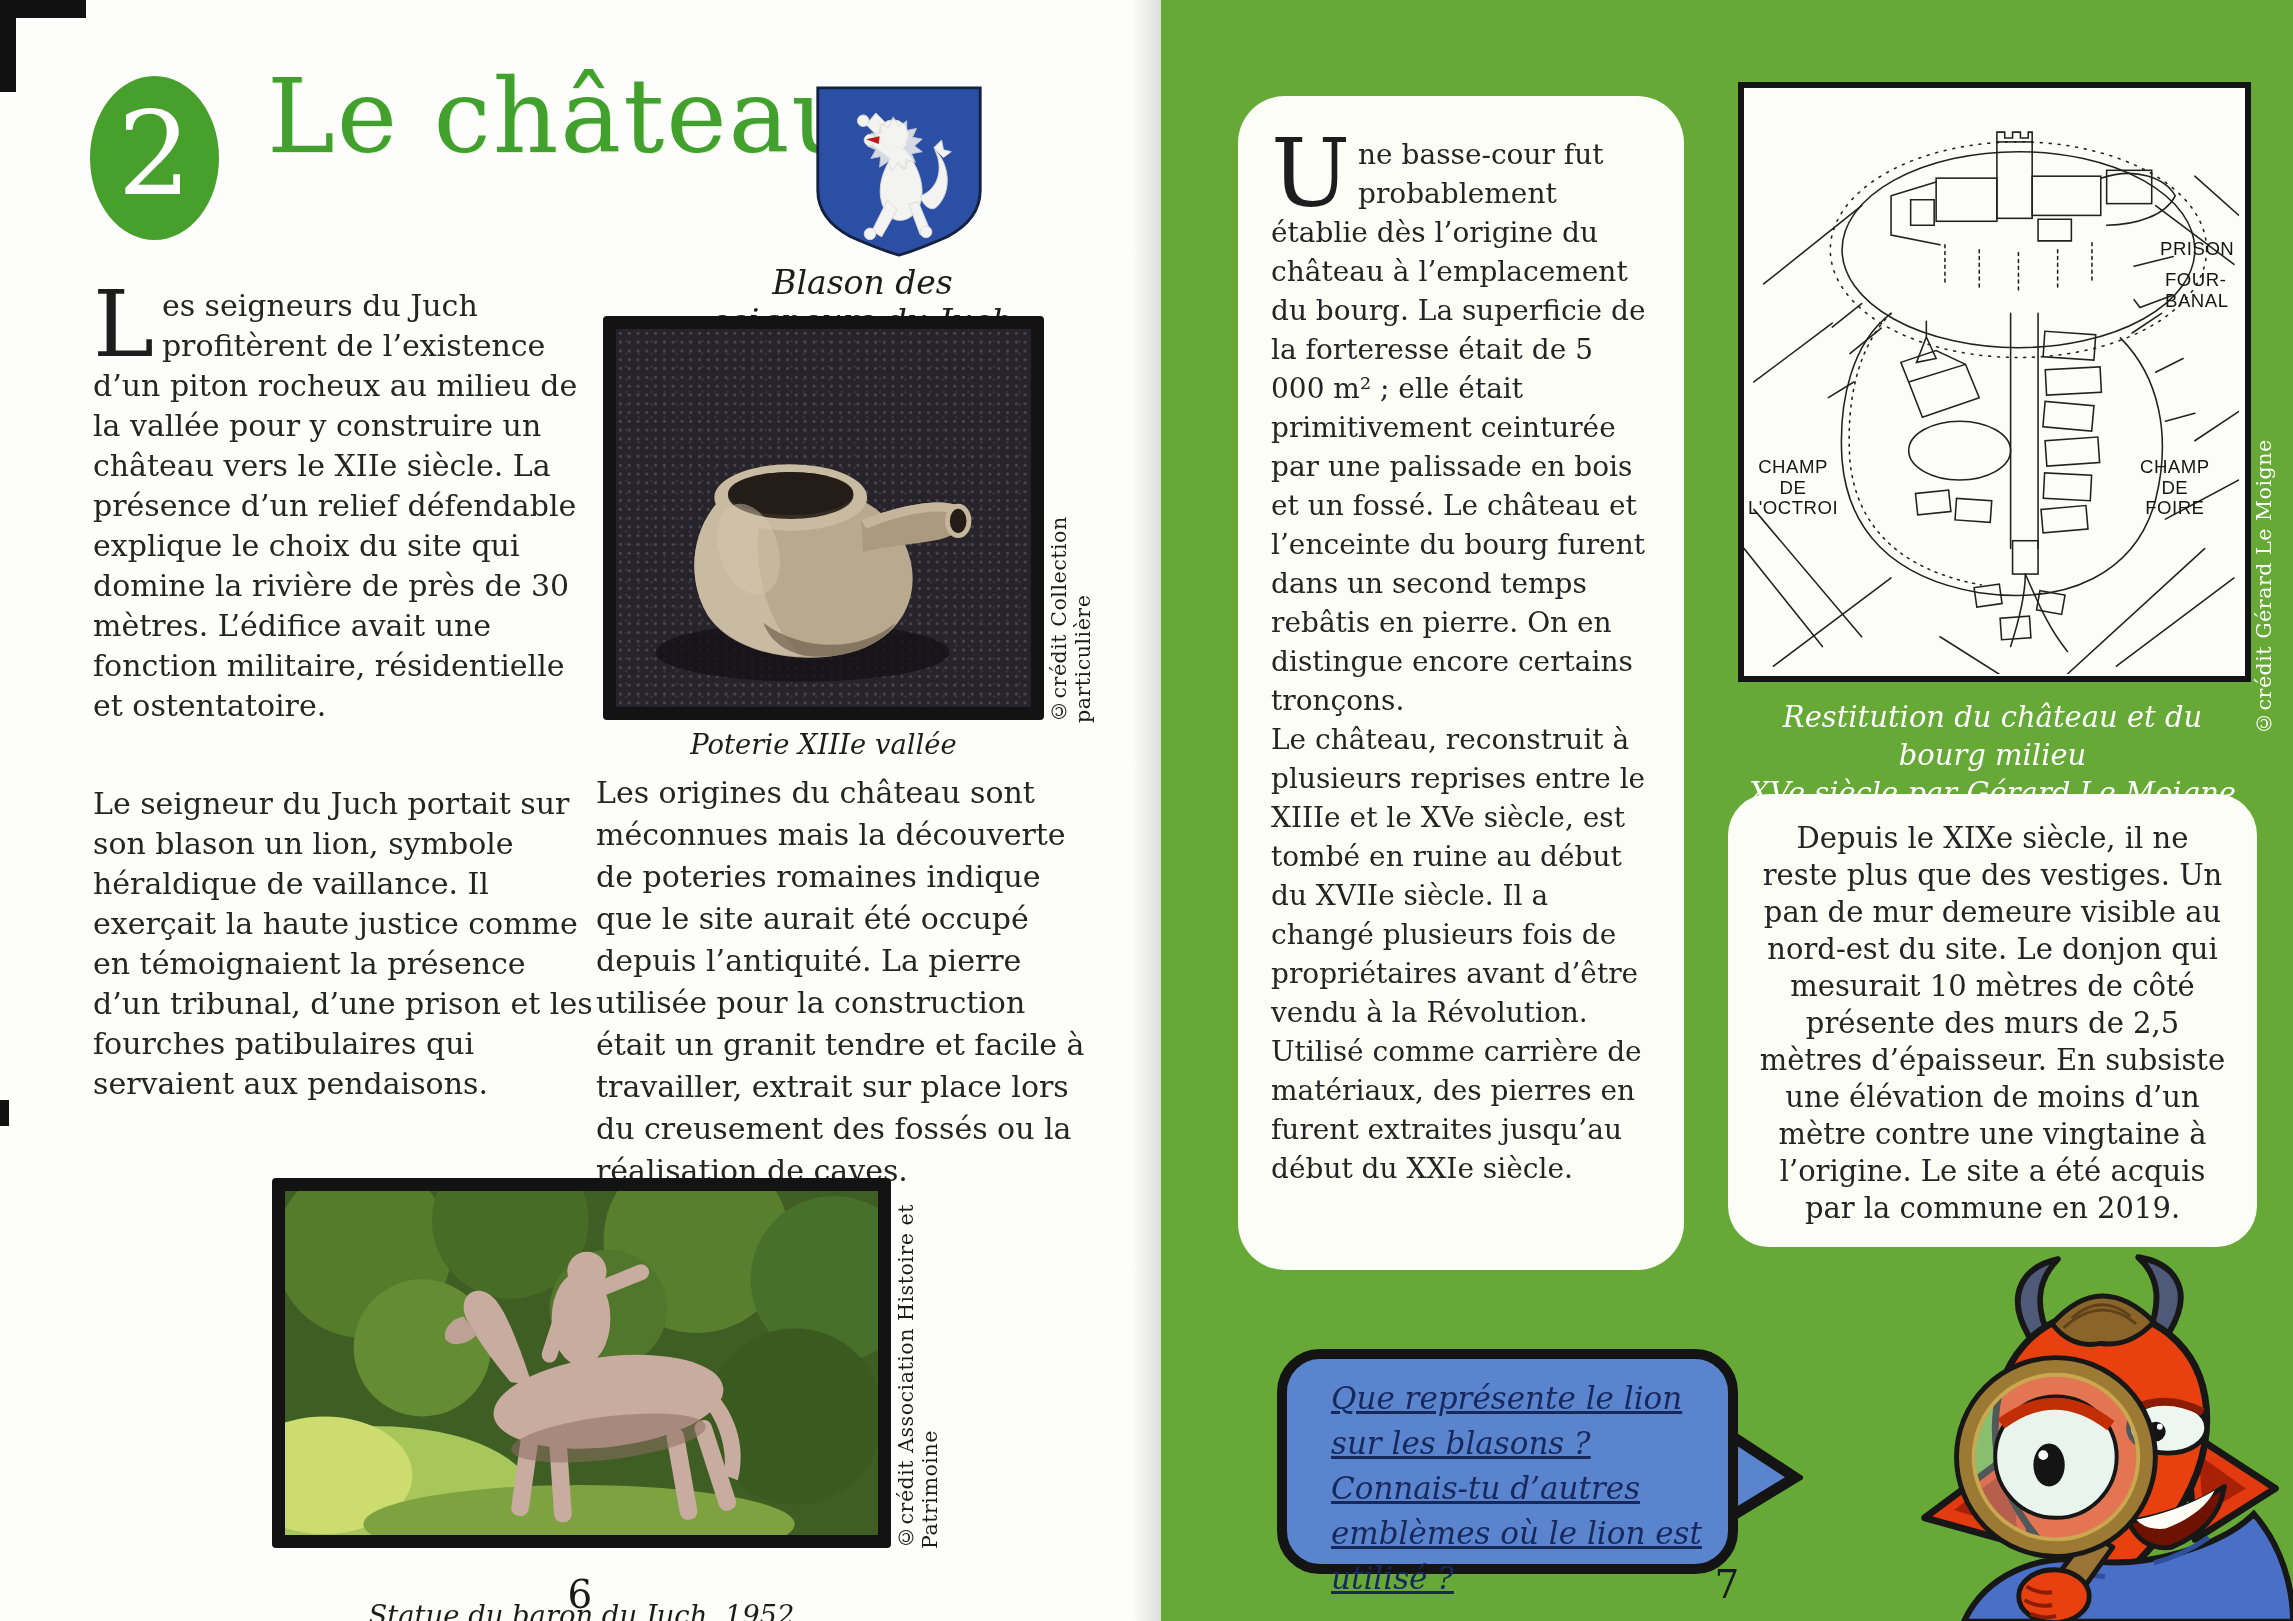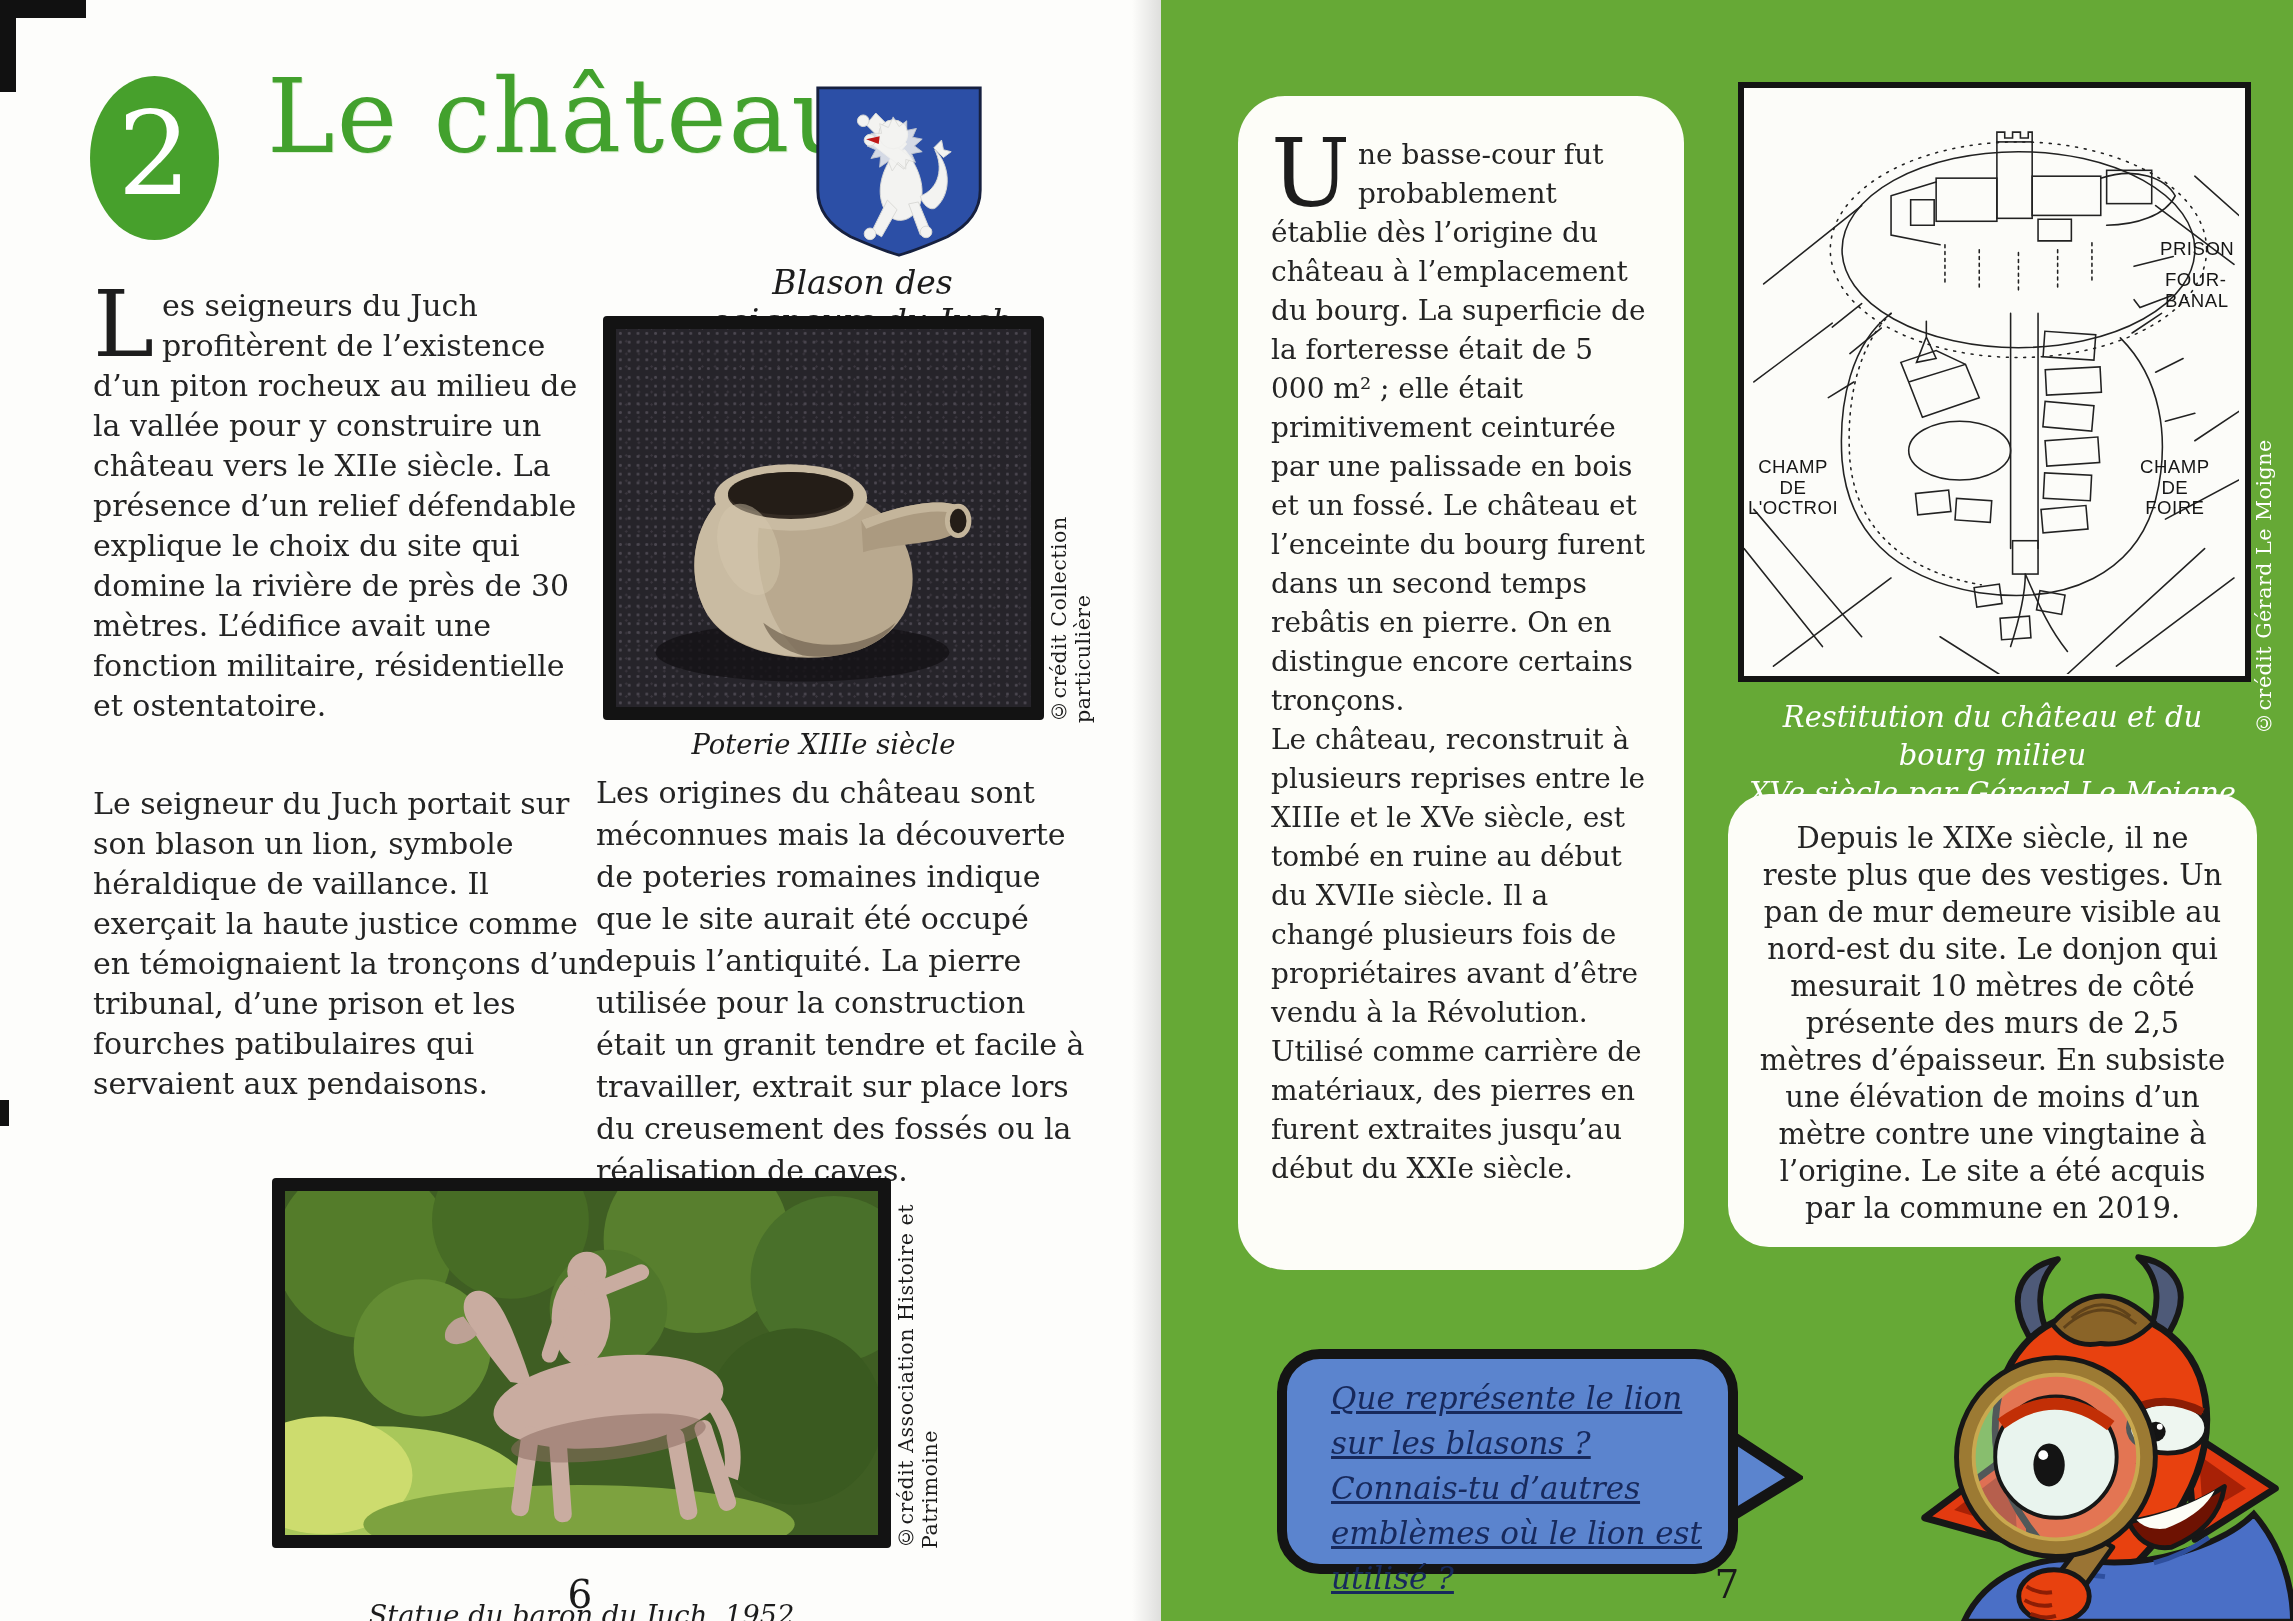--- a/index.html
+++ b/index.html
@@ -78,41 +78,41 @@
       </g>
       <path d="M70,54 l-14,3 13,5 Z" fill="#c01818"></path>
     </svg>
   </div>
   <div class="abs caption" style="left:686px;top:263px;width:353px;font-size:33px;">Blason des seigneurs du Juch</div>
 
   <div class="abs bodytext" style="left:93px;top:286px;width:505px;">
     <span class="dropcap">L</span><span>es seigneurs du Juch profitèrent de l’existence d’un piton rocheux au milieu de la vallée pour y construire un château vers le XIIe siècle. La présence d’un relief défendable explique le choix du site qui domine la rivière de près de 30 mètres. L’édifice avait une fonction militaire, résidentielle et ostentatoire.</span>
   </div>
 
-  <div class="abs bodytext" style="left:93px;top:784px;width:505px;">Le seigneur du Juch portait sur son blason un lion, symbole héraldique de vaillance. Il exerçait la haute justice comme en témoignaient la tronçons d’un tribunal, d’une prison et les fourches patibulaires qui servaient aux pendaisons.</div>
+  <div class="abs bodytext" style="left:93px;top:784px;width:505px;">Le seigneur du Juch portait sur son blason un lion, symbole héraldique de vaillance. Il exerçait la haute justice comme en témoignaient la présence d’un tribunal, d’une prison et les fourches patibulaires qui servaient aux pendaisons.</div>
 
   <div class="abs photo" style="left:603px;top:316px;width:441px;height:404px;">
     <div class="photo-inner speckle">
       <svg viewBox="0 0 424 386" width="416" height="378">
         <ellipse cx="190" cy="330" rx="150" ry="30" fill="#141215" opacity=".8"></ellipse>
         <path d="M110,170 C78,200 70,250 92,290 C115,330 185,345 240,330 C290,316 310,275 300,235 C292,203 268,180 235,168 Z" fill="#b9a98f"></path>
         <path d="M110,170 C78,200 70,250 92,290 C110,318 150,334 190,334 C150,300 135,230 150,180 Z" fill="#cdbfa6" opacity=".8"></path>
         <path d="M150,300 C190,330 250,330 285,300 C270,325 230,338 195,334 C170,330 156,316 150,300 Z" fill="#6f614e" opacity=".7"></path>
         <ellipse cx="178" cy="172" rx="78" ry="34" fill="#c9bba2"></ellipse>
         <ellipse cx="178" cy="170" rx="64" ry="24" fill="#352c24"></ellipse>
         <ellipse cx="178" cy="168" rx="64" ry="22" fill="#241d17"></ellipse>
         <path d="M250,195 C295,178 335,172 352,182 C362,194 352,210 330,215 C300,221 270,222 252,228 Z" fill="#ab9a80"></path>
         <path d="M250,195 C295,178 335,172 352,182 L350,190 C330,182 295,188 255,204 Z" fill="#c4b59b"></path>
         <ellipse cx="349" cy="196" rx="11" ry="15" fill="#241d17" stroke="#c4b59b" stroke-width="5"></ellipse>
         <ellipse cx="135" cy="225" rx="30" ry="48" fill="#d8cab0" opacity=".45" transform="rotate(-18 135 225)"></ellipse>
       </svg>
     </div>
   </div>
   <div class="abs vcredit" style="left:1047px;top:439px;height:284px;">©crédit Collection particulière</div>
-  <div class="abs caption" style="left:603px;top:729px;width:441px;">Poterie XIIIe siècle</div>
+  <div class="abs caption" style="left:603px;top:729px;width:441px;">Poterie XIIIe vallée</div>
 
   <div class="abs bodytext" style="left:596px;top:772px;width:502px;font-size:30px;line-height:42px;">Les origines du château sont méconnues mais la découverte de poteries romaines indique que le site aurait été occupé depuis l’antiquité. La pierre utilisée pour la construction était un granit tendre et facile à travailler, extrait sur place lors du creusement des fossés ou la réalisation de caves.</div>
 
   <div class="abs photo" style="left:272px;top:1178px;width:619px;height:370px;">
     <div class="photo-inner" style="background:#3d5a22;">
       <svg viewBox="0 0 606 352" width="594" height="345">
         <rect width="606" height="352" fill="#3f5e23"></rect>
         <circle cx="80" cy="60" r="90" fill="#547c2a"></circle>
         <circle cx="230" cy="30" r="80" fill="#476c25"></circle>
         <circle cx="420" cy="50" r="95" fill="#587f2e"></circle>

